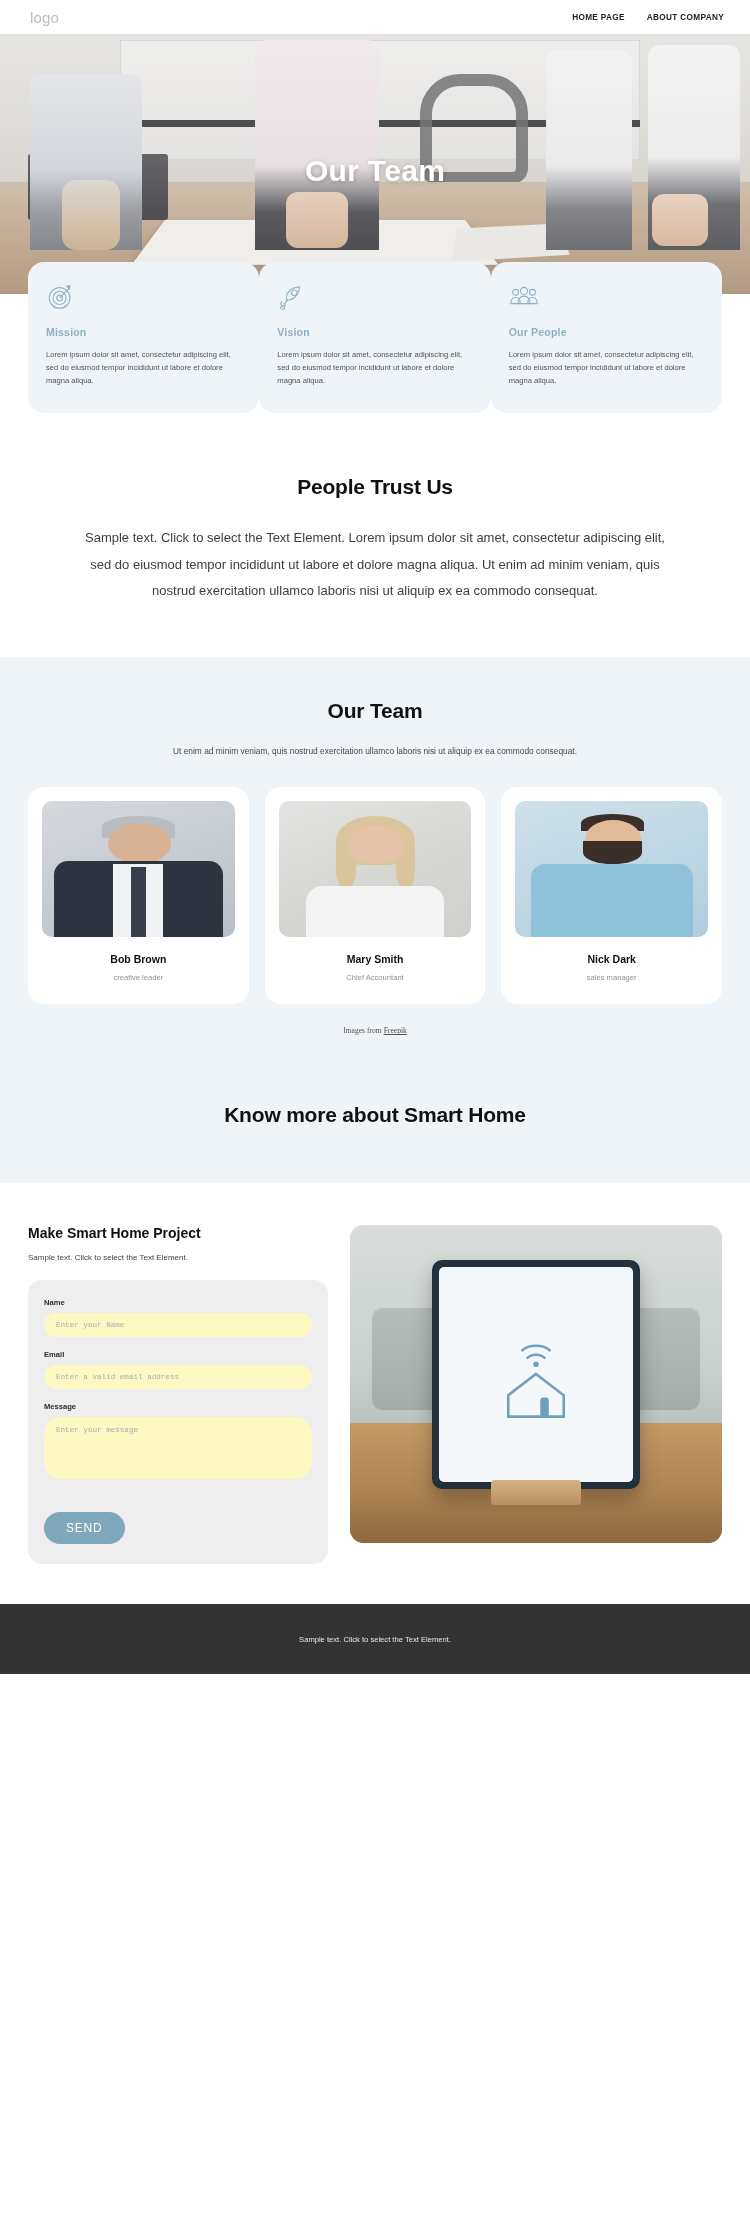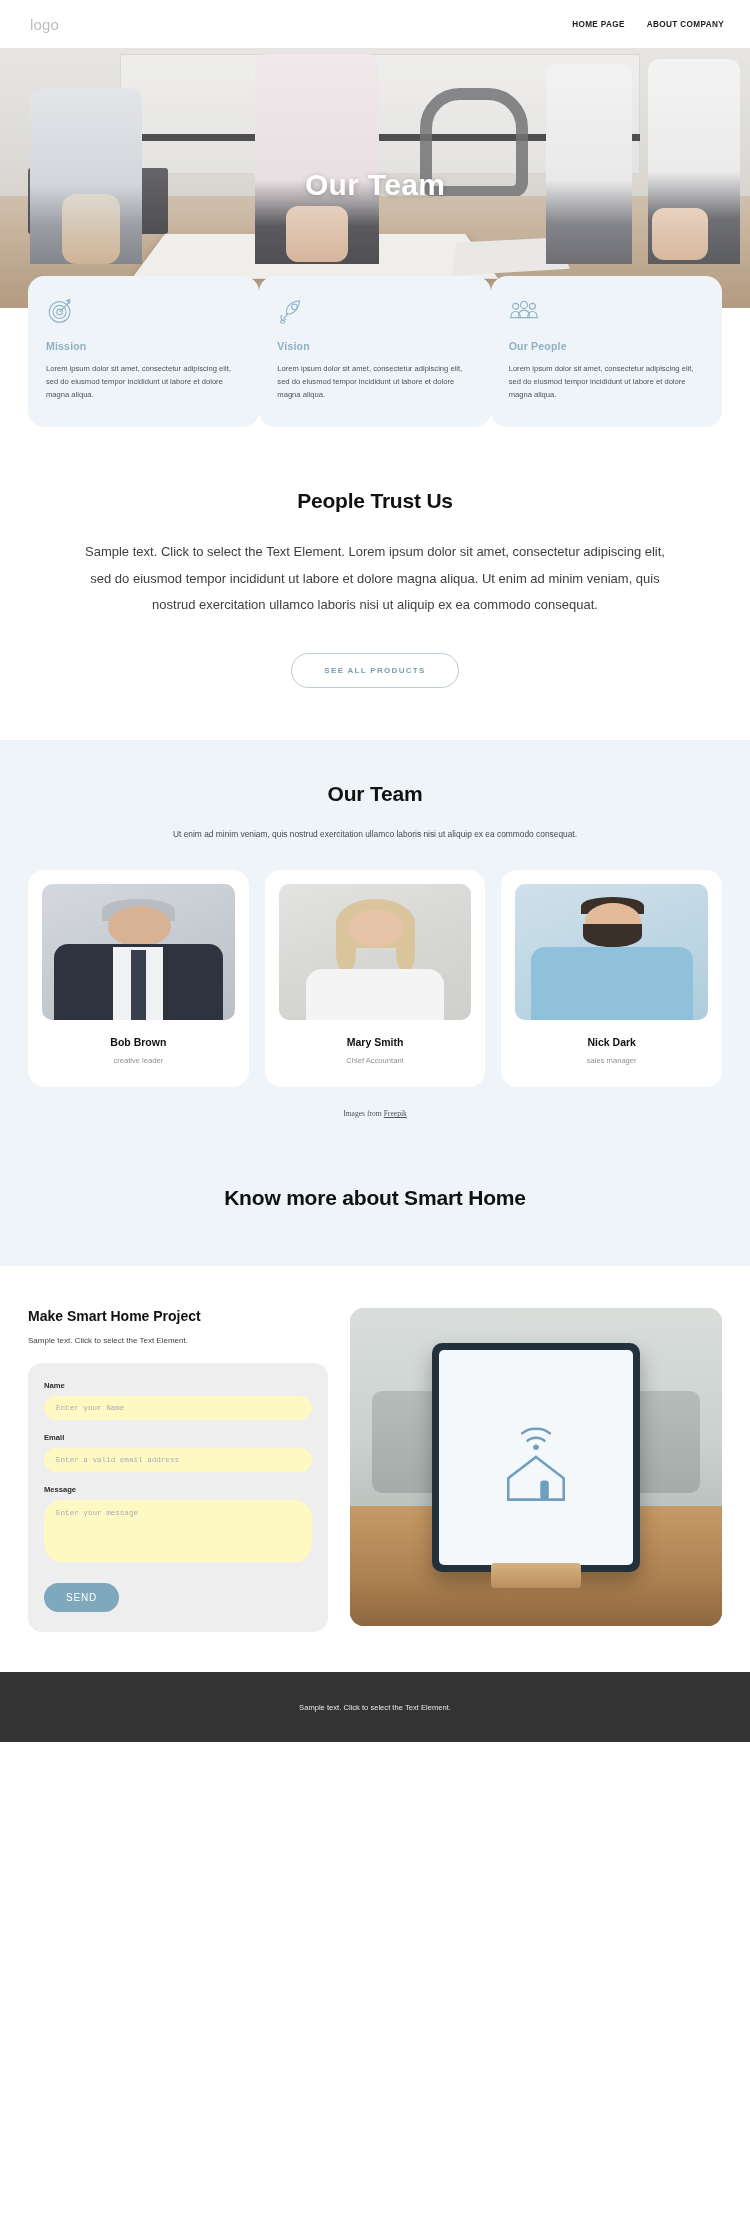--- a/index.html
+++ b/index.html
@@ -7,21 +7,21 @@
   body {
     font-family: "Liberation Sans", sans-serif;
     background: #ffffff;
     color: #2b2b2b;
     -webkit-font-smoothing: antialiased;
   }
   .page { width: 750px; position: relative; overflow: hidden; }
 
   
   .header {
-    height: 48px;
+    height: 34px;
     background: #ffffff;
     display: flex;
     align-items: center;
     justify-content: space-between;
     padding: 0 26px 0 30px;
   }
   .logo {
     font-size: 15px;
     color: #bdbdbd;
     letter-spacing: 0.2px;
@@ -329,25 +329,25 @@
     border-radius: 18px;
     resize: none;
     line-height: 1.5;
   }
   .send-button {
     background: #7fa8bd;
     color: #ffffff;
     border: none;
     border-radius: 16px;
     padding: 9px 22px;
-    font-size: 10px;
+    font-size: 12px;
     letter-spacing: .8px;
     cursor: pointer;
     font-family: "Liberation Sans", sans-serif;
-    margin-top: 4px;
+    margin-top: 16px;
   }
   .contact-right {
     flex: 1;
     height: 318px;
     border-radius: 14px;
     position: relative;
     overflow: hidden;
     background: linear-gradient(180deg,#cfd6d4 0%, #c3cbc8 38%, #b08c5c 58%, #9d7a4c 100%);
   }
   .cr-wallline {
@@ -465,23 +465,20 @@
       </div>
       <div class="feat-title">Our People</div>
       <div class="feat-text">Lorem ipsum dolor sit amet, consectetur adipiscing elit, sed do eiusmod tempor incididunt ut labore et dolore magna aliqua.</div>
     </div>
 
   </div>
 
   <div class="trust">
     <div class="section-title">People Trust Us</div>
     <div class="trust-text">Sample text. Click to select the Text Element. Lorem ipsum dolor sit amet, consectetur adipiscing elit, sed do eiusmod tempor incididunt ut labore et dolore magna aliqua. Ut enim ad minim veniam, quis nostrud exercitation ullamco laboris nisi ut aliquip ex ea commodo consequat.</div>
-    <div class="cta-wrap">
-      <button class="cta-button">SEE ALL PRODUCTS</button>
-    </div>
   </div>
 
   <div class="team">
     <div class="section-title">Our Team</div>
     <div class="team-sub">Ut enim ad minim veniam, quis nostrud exercitation ullamco laboris nisi ut aliquip ex ea commodo consequat.</div>
 
     <div class="team-grid">
 
       <div class="member-card">
         <div class="member-photo ph-bob">

